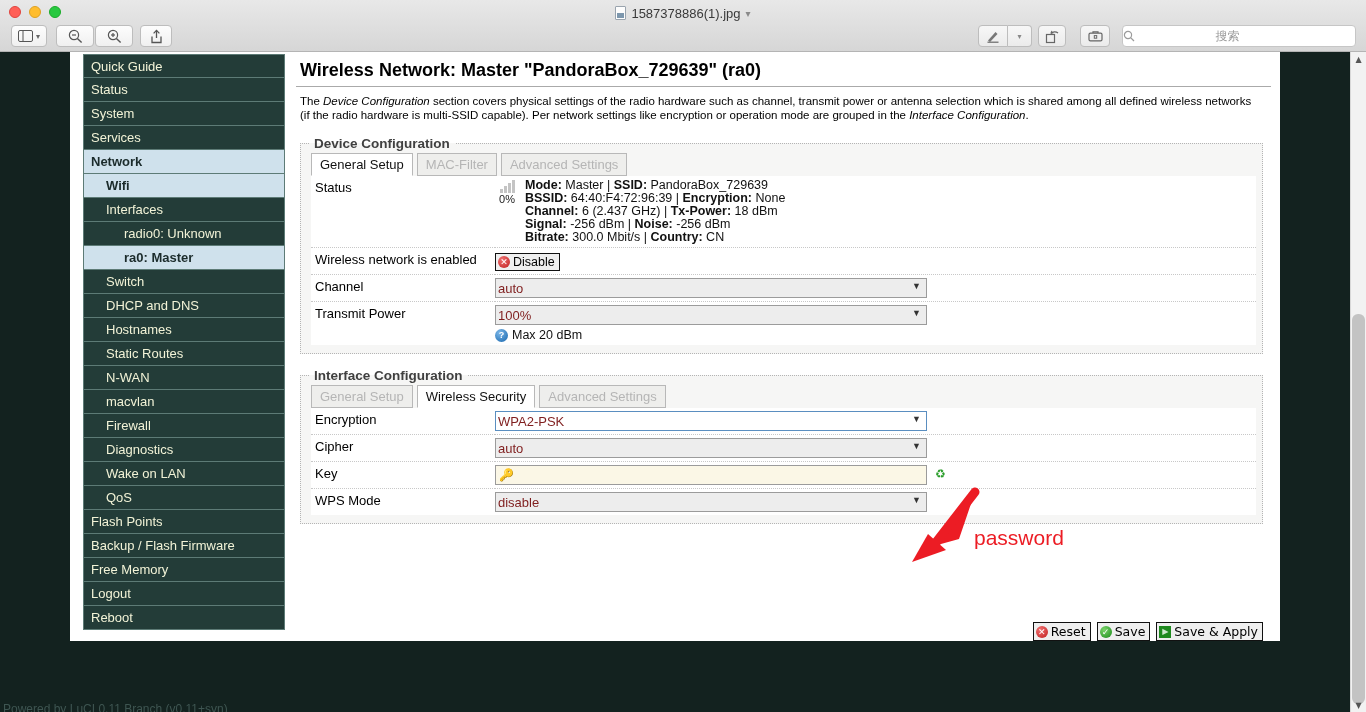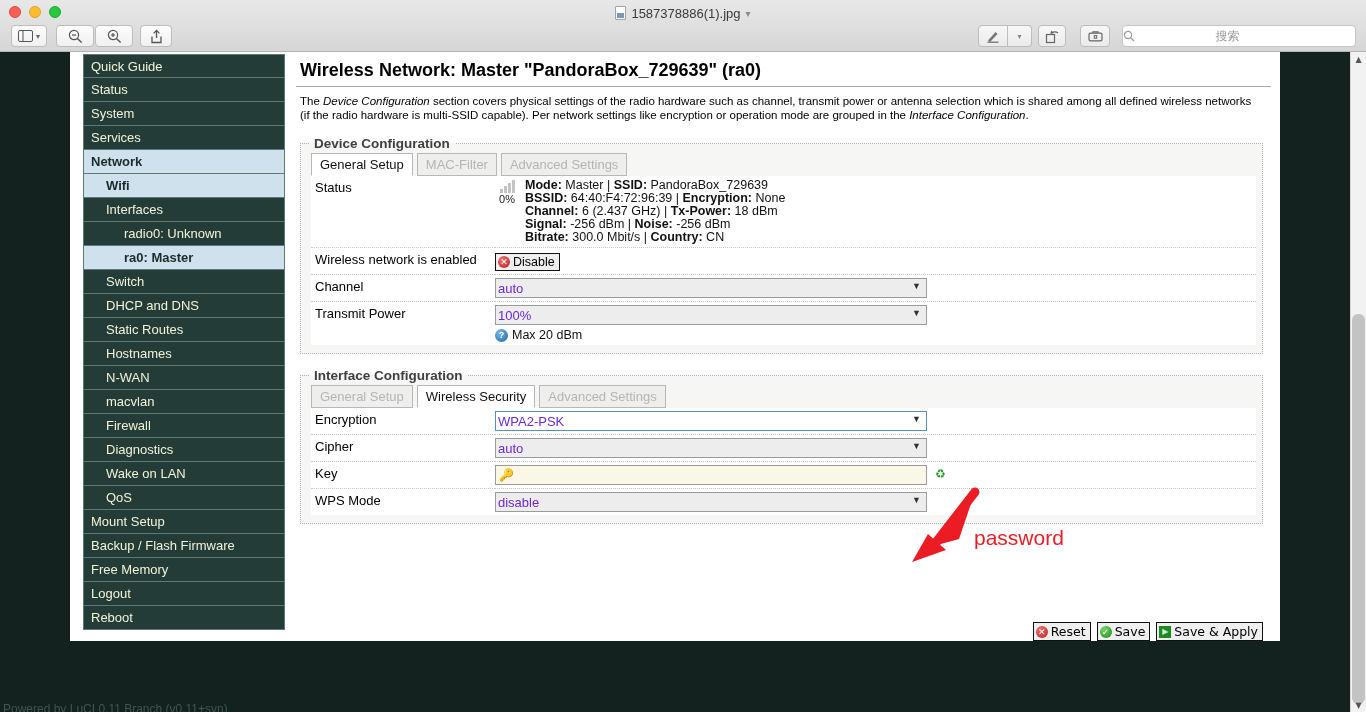--- a/index.html
+++ b/index.html
@@ -181,21 +181,21 @@
     color:#fff;font-size:9px;line-height:12px;text-align:center;
   }
   .ico-play{
     width:12px;height:12px;
     background:#1f8a1f;color:#cfe9cf;font-size:8px;line-height:12px;text-align:center;
   }
 
   select.cbi{
     width:432px; height:20px; font-size:13px; padding:1px 2px;
     font-family:"Liberation Sans", sans-serif;
-    border:1px solid #9b9b9b; background:#ededed; color:#6d28d9;
+    border:1px solid #9b9b9b; background:#ededed; color:#7f1d1d;
     -webkit-appearance:none; appearance:none;
   }
   .selwrap{ position:relative; width:432px; display:inline-block; }
   .selwrap::after{
     content:"\25BC"; position:absolute; right:6px; top:3px;
     font-size:9px; color:#333; pointer-events:none;
   }
   .selwrap.focus select.cbi{ border:1px solid #5a8ec0; background:#fff; }
 
   .hint{ font-size:12.5px; color:#111; margin-top:3px; display:flex; align-items:center; gap:4px;}
@@ -330,29 +330,29 @@
       <div class="mi"><span>Status</span></div>
       <div class="mi"><span>System</span></div>
       <div class="mi"><span>Services</span></div>
       <div class="mi active"><span>Network</span></div>
       <div class="mi lvl2 active"><span>Wifi</span></div>
       <div class="mi lvl2"><span>Interfaces</span></div>
       <div class="mi lvl3"><span>radio0: Unknown</span></div>
       <div class="mi lvl3 active"><span>ra0: Master</span></div>
       <div class="mi lvl2"><span>Switch</span></div>
       <div class="mi lvl2"><span>DHCP and DNS</span></div>
+      <div class="mi lvl2"><span>Hostnames</span></div>
       <div class="mi lvl2"><span>Static Routes</span></div>
-      <div class="mi lvl2"><span>Hostnames</span></div>
       <div class="mi lvl2"><span>N-WAN</span></div>
       <div class="mi lvl2"><span>macvlan</span></div>
       <div class="mi lvl2"><span>Firewall</span></div>
       <div class="mi lvl2"><span>Diagnostics</span></div>
       <div class="mi lvl2"><span>Wake on LAN</span></div>
       <div class="mi lvl2"><span>QoS</span></div>
-      <div class="mi"><span>Mount Setup</span></div>
+      <div class="mi"><span>Flash Points</span></div>
       <div class="mi"><span>Backup / Flash Firmware</span></div>
       <div class="mi"><span>Free Memory</span></div>
       <div class="mi"><span>Logout</span></div>
       <div class="mi"><span>Reboot</span></div>
     </div>
 
   <div id="content">
 
     <h2 id="page-heading">Wireless Network: Master "PandoraBox_729639" (ra0)</h2>
 

